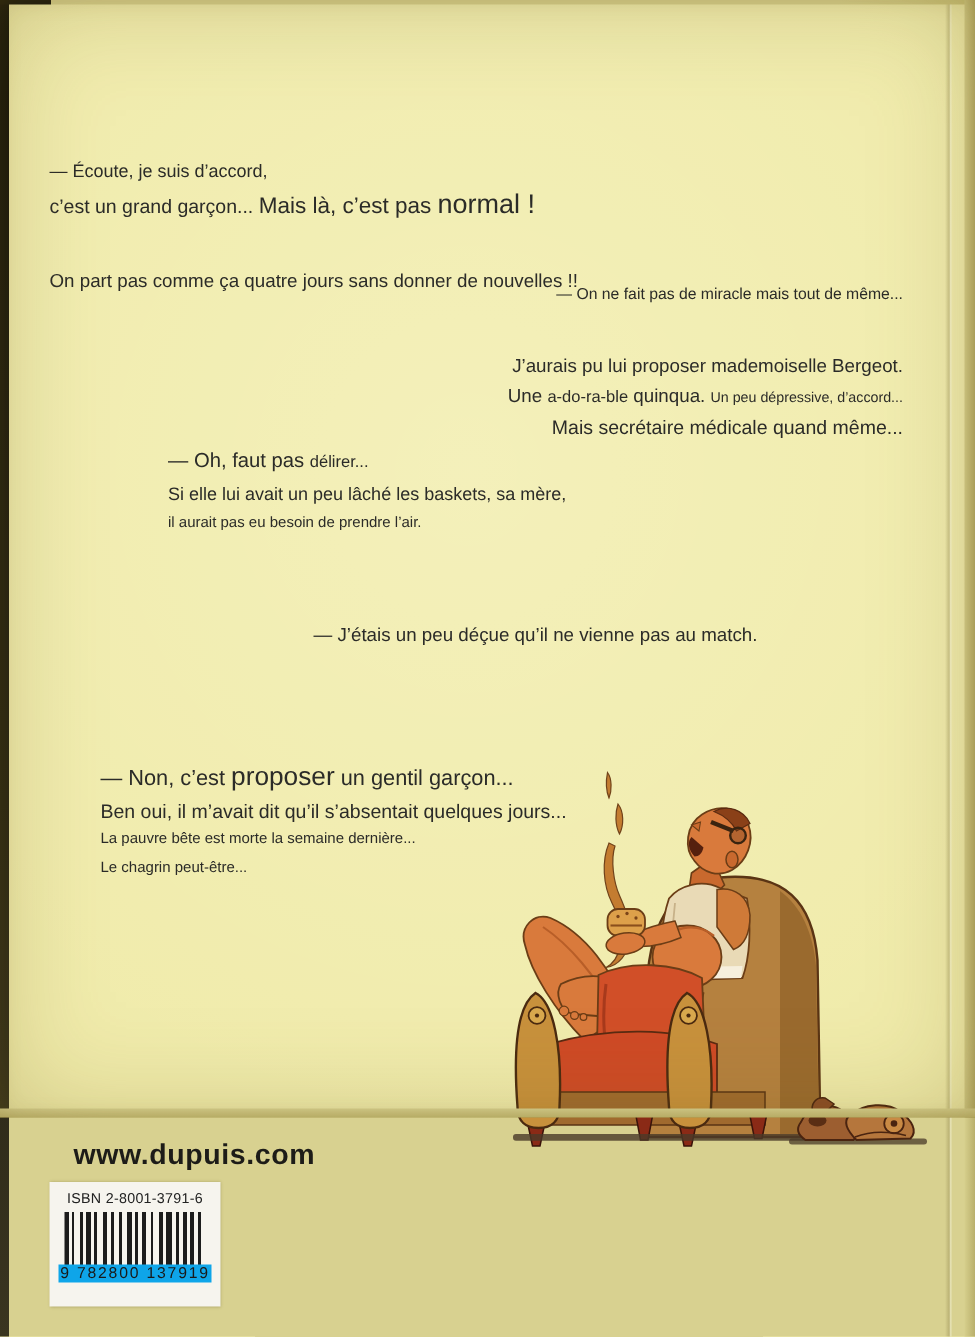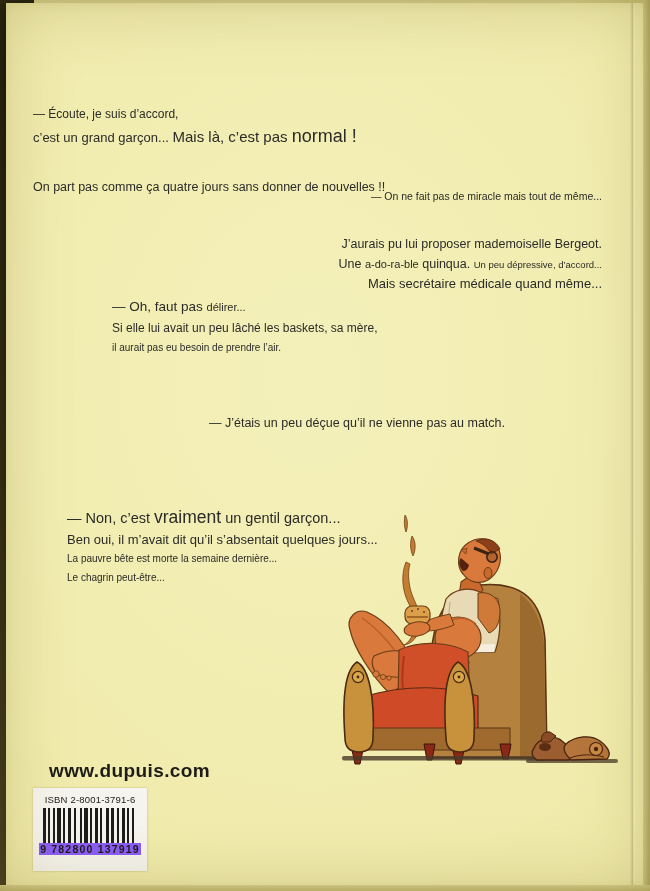--- a/index.html
+++ b/index.html
@@ -7,21 +7,21 @@
     --text: #2b2b28;
     --edge_dark: #16140c;
   }
   html,body { margin:0; padding:0; }
   body {
     width:650px; height:891px; overflow:hidden;
     font-family:"Liberation Sans","DejaVu Sans",sans-serif;
     background:#d8d190;
   }
   .page {
-    position:relative; width:650px; height:891px;
+    position:relative; width:650px; height:745px;
     background:
       radial-gradient(ellipse 120% 110% at 48% 42%, rgba(255,255,235,.25), rgba(0,0,0,0) 60%),
       var(--page_bg);
     color:var(--text);
   }
   .vignette {
     position:absolute; inset:0; pointer-events:none;
     box-shadow: inset 0 0 70px rgba(120,100,30,.28), inset 0 0 14px rgba(120,100,30,.18);
   }
   
@@ -93,21 +93,21 @@
       #1c1c1c 44% 48%, #f6f4ee 48% 50%, #1c1c1c 50% 52%, #f6f4ee 52% 55%,
       #1c1c1c 55% 58%, #f6f4ee 58% 61%, #1c1c1c 61% 63%, #f6f4ee 63% 67%,
       #1c1c1c 67% 70%, #f6f4ee 70% 72%, #1c1c1c 72% 76%, #f6f4ee 76% 79%,
       #1c1c1c 79% 81%, #f6f4ee 81% 84%, #1c1c1c 84% 87%, #f6f4ee 87% 89%,
       #1c1c1c 89% 92%, #f6f4ee 92% 95%, #1c1c1c 95% 97%, #f6f4ee 97% 100%);
   }
   .ean {
     position:relative; margin-top:-5px; font-size:10.5px; letter-spacing:1.2px;
     color:#191919; background:transparent;
   }
-  .ean span { background:#8b5cf6; padding:0 1px;font-weight:bold; }
+  .ean span { background:#0ea5e9; padding:0 1px; }
 
   .art { position:absolute; left:328px; top:498px; width:318px; height:287px; }
 </style>
 </head>
 <body>
 
 <div class="page">
 
   <div class="q q1">
     <div class="l1 t12">— Écoute, je suis d’accord,</div>
@@ -126,21 +126,21 @@
     <div class="l1"><span>— Oh, faut pas </span><span class="s165">délirer...</span></div>
     <div class="l2 t12">Si elle lui avait un peu lâché les baskets, sa mère,</div>
     <div class="l3 t10">il aurait pas eu besoin de prendre l’air.</div>
   </div>
 
   <div class="q q4">
     <div class="l1 t125">— J’étais un peu déçue qu’il ne vienne pas au match.</div>
   </div>
 
   <div class="q q5">
-    <div class="l1"><span>— Non, c’est </span><span class="s175">vraiment</span><span> un gentil garçon...</span></div>
+    <div class="l1"><span>— Non, c’est </span><span class="s175">proposer</span><span> un gentil garçon...</span></div>
     <div class="l3 t13">Ben oui, il m’avait dit qu’il s’absentait quelques jours...</div>
     <div class="l4 t10">La pauvre bête est morte la semaine dernière...</div>
     <div class="l5 t10">Le chagrin peut-être...</div>
   </div>
 
   <svg class="art" viewBox="0 0 318 287" xmlns="http://www.w3.org/2000/svg">
 
     <g fill="#c47c30" stroke="#70421a" stroke-width="0.8">
       <path d="M77,17 C76,22 76,29 78,34 C80,29 80,21 77,17 Z"></path>
       <path d="M84,38 C82,44 82,52 85,58 C88,52 88,43 84,38 Z"></path>

